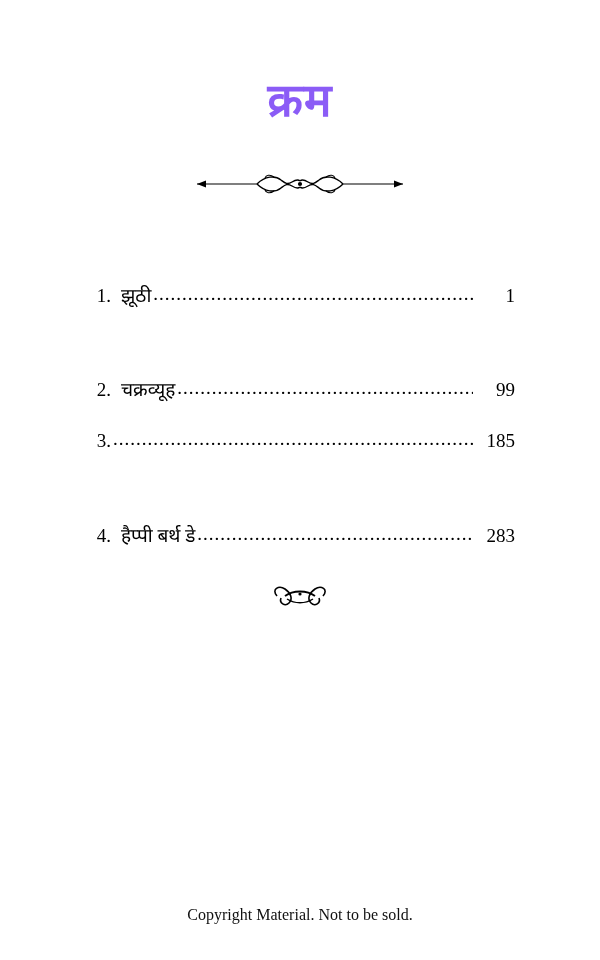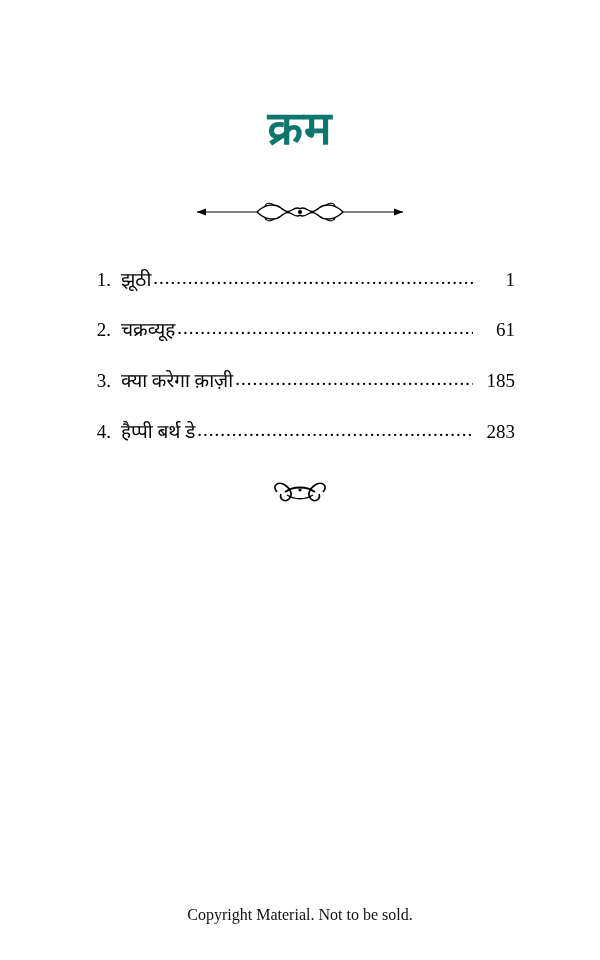--- a/index.html
+++ b/index.html
@@ -21,23 +21,23 @@
     position: relative;
     box-sizing: border-box;
   }
   .toc-title {
     text-align: center;
     font-family: "Liberation Serif", "DejaVu Serif", serif;
     font-size: 46px;
     font-weight: 700;
     letter-spacing: 1px;
     margin: 0;
-    padding-top: 104px;
+    padding-top: 76px;
     line-height: 1.1;
-    color: #0f766e;
+    color: #8b5cf6;
   }
   .divider {
     margin-top: 44px;
     display: flex;
     align-items: center;
     justify-content: center;
     height: 26px;
   }
   .divider svg {
     display: block;
@@ -62,20 +62,21 @@
     width: 26px;
     flex: 0 0 26px;
     text-align: right;
     font-size: 19px;
     color: #000;
   }
   .toc-label {
     padding-left: 10px;
     white-space: nowrap;
     font-size: 19px;
+    margin-top: 44px;
   }
   .toc-dots {
     flex: 1 1 auto;
     overflow: hidden;
     white-space: nowrap;
     color: #000;
     font-size: 19px;
     letter-spacing: 1px;
     margin: 0 2px;
     position: relative;
@@ -137,26 +138,25 @@
       <span class="toc-num">1.</span>
       <span class="toc-label">झूठी</span>
       <span class="toc-dots">................................................................................................</span>
       <span class="toc-page">1</span>
     </li>
 
     <li class="toc-item">
       <span class="toc-num">2.</span>
       <span class="toc-label">चक्रव्यूह</span>
       <span class="toc-dots">................................................................................................</span>
-      <span class="toc-page">61</span>
+      <span class="toc-page">99</span>
     </li>
 
     <li class="toc-item">
       <span class="toc-num">3.</span>
-      <span class="toc-label">क्या करेगा क़ाज़ी</span>
       <span class="toc-dots">................................................................................................</span>
       <span class="toc-page">185</span>
     </li>
 
     <li class="toc-item">
       <span class="toc-num">4.</span>
       <span class="toc-label">हैप्पी बर्थ डे</span>
       <span class="toc-dots">................................................................................................</span>
       <span class="toc-page">283</span>
     </li>

